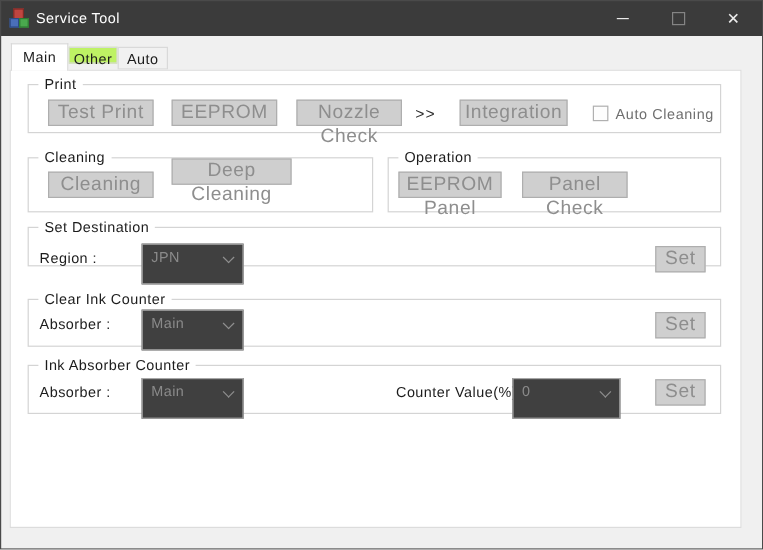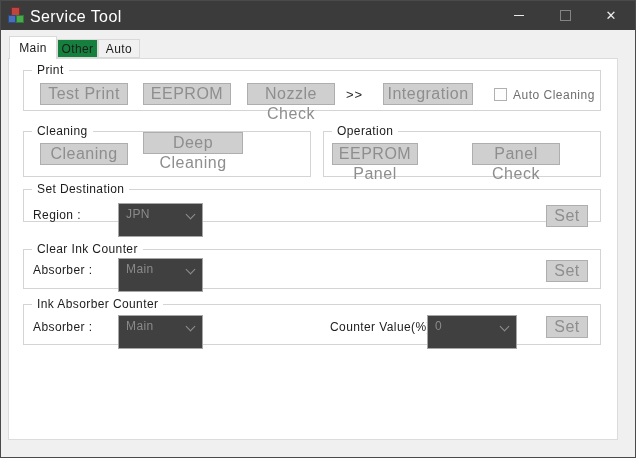--- a/index.html
+++ b/index.html
@@ -11,33 +11,33 @@
   }
   .frame { position:absolute; inset:0; border:1px solid #4a4a4a; pointer-events:none; z-index:60; }
 
   
   .titlebar { position:absolute; left:0; top:0; width:636px; height:30px; background:#3b3b3b; z-index:40; }
   .app-icon { position:absolute; left:8px; top:7px; width:16px; height:16px; }
   .blk { position:absolute; }
   .blk.r { left:3px; top:0; width:9px; height:9px; background:#bf4540; border:1px solid #7d2a26; box-sizing:border-box; }
   .blk.b { left:0; top:8px; width:8px; height:8px; background:#4a6fb9; border:1px solid #2d4a85; box-sizing:border-box; }
   .blk.g { left:8px; top:8px; width:8px; height:8px; background:#4aa94e; border:1px solid #2d7a33; box-sizing:border-box; }
-  .title-text { position:absolute; left:30px; top:8px; font-size:16px; color:#ffffff; letter-spacing:0.4px; }
+  .title-text { position:absolute; left:30px; top:8px; font-size:12px; color:#ffffff; letter-spacing:0.4px; }
   .wbtn { position:absolute; top:0; width:46px; height:30px; display:flex; align-items:center; justify-content:center; }
   .wbtn.min { left:496px; }
   .wbtn.max { left:542px; }
   .wbtn.close { left:588px; }
   .min-bar { width:10px; height:1px; background:#e9e9e9; }
   .max-box { width:9px; height:9px; border:1px solid #848484; }
   .close-x { color:#ececec; font-size:13px; line-height:13px; }
 
   
   .tab { position:absolute; box-sizing:border-box; font-size:12px; color:#1c1c1c; text-align:center; letter-spacing:0.4px; }
   .tab.active { left:9px; top:36px; width:48px; height:23px; background:#ffffff; border:1px solid #d9d9d9; border-bottom:none; line-height:22px; z-index:3; }
-  .tab.t2 { left:57px; top:39px; width:41px; height:19px; background:#15803d; border:1px solid #d9d9d9; line-height:18px; z-index:1; }
+  .tab.t2 { left:57px; top:39px; width:41px; height:14px; background:#bef264; border:1px solid #d9d9d9; line-height:18px; z-index:1; }
   .tab.t3 { left:98px; top:39px; width:42px; height:19px; background:#f1f1f1; border:1px solid #d9d9d9; line-height:18px; z-index:1; }
   .page { position:absolute; left:8px; top:58px; width:610px; height:382px; background:#ffffff; border:1px solid #dcdcdc; box-sizing:border-box; z-index:2; }
 
   
   .grp { position:absolute; border:1px solid #d4d4d4; box-sizing:border-box; z-index:4; }
   .cap { position:absolute; top:-8px; left:8px; background:#ffffff; padding:0 5px; font-size:12px; line-height:14px; color:#1c1c1c; letter-spacing:0.4px; white-space:nowrap; z-index:5; }
 
   .btn { position:absolute; height:22px; background:#cfcfcf; border:1px solid #aeaeae; box-sizing:border-box;
          color:#8e8e8e; font-size:16px; line-height:20px; text-align:center; letter-spacing:0.5px; z-index:6; padding:0; font-family:inherit; }
   .dd { position:absolute; height:34px; background:#404040; border:1px solid #a6a6a6; box-sizing:border-box;
@@ -91,21 +91,21 @@
   <div class="grp" style="left:23px; top:131px; width:288px; height:46px;">
     <span class="cap">Cleaning</span>
   </div>
   <button class="btn" style="left:40px; top:143px; width:88px;">Cleaning</button>
   <button class="btn" style="left:143px; top:132px; width:100px;">Deep Cleaning</button>
 
   <div class="grp" style="left:323px; top:131px; width:278px; height:46px;">
     <span class="cap">Operation</span>
   </div>
   <button class="btn" style="left:332px; top:143px; width:86px;">EEPROM Panel</button>
-  <button class="btn" style="left:435px; top:143px; width:88px;margin-left:37px;">Panel Check</button>
+  <button class="btn" style="left:435px; top:143px; width:88px;">Panel Check</button>
 
   <div class="grp" style="left:23px; top:189px; width:578px; height:33px;">
     <span class="cap">Set Destination</span>
   </div>
   <div class="flabel" style="left:33px; top:208px;">Region :</div>
   <div class="dd" style="left:118px; top:203px; width:85px;">
     <span>JPN</span>
     <span class="chev"></span>
   </div>
   <button class="btn" style="left:546px; top:205px; width:42px;">Set</button>

